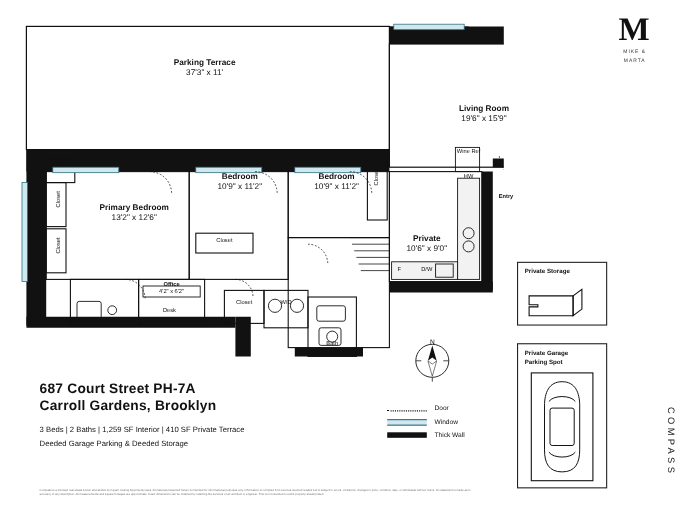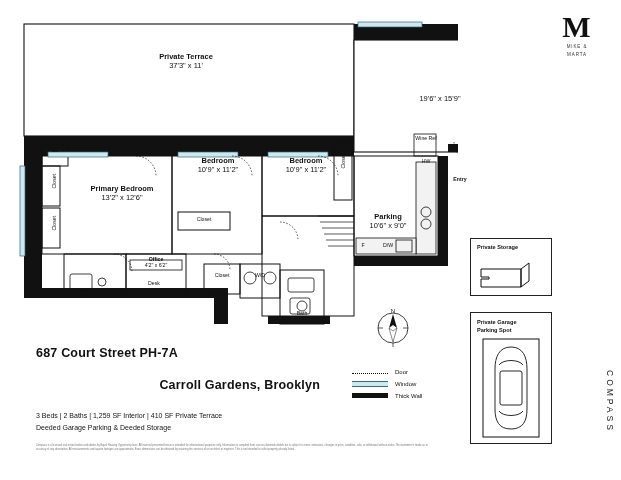--- a/index.html
+++ b/index.html
@@ -19,21 +19,21 @@
 
   .lbl{position:absolute;text-align:center;font-size:7.5px;line-height:9px;color:#111;font-weight:700;}
   .lbl .dim{font-weight:400;}
   .sm{font-size:5.2px;line-height:6.4px;font-weight:400;}
   .sm b{font-weight:700;}
   .rot{transform:rotate(-90deg);transform-origin:50% 50%;}
 
   
   .title{position:absolute;left:36px;top:345px;width:300px;}
   .title h1{margin:0;font-size:12.5px;font-weight:700;letter-spacing:.2px;line-height:16px;}
-  .title h2{margin:16px;font-size:12.5px;font-weight:700;letter-spacing:.2px;line-height:17px;text-align:right;}
+  .title h2{margin:0;font-size:12.5px;font-weight:700;letter-spacing:.2px;line-height:17px;}
   .title .meta{margin-top:8px;font-size:7px;line-height:12px;color:#111;}
 
   
   .legend{position:absolute;left:352px;top:366px;width:110px;font-size:6px;}
   .legend .row{display:flex;align-items:center;height:12px;}
   .legend .swatch{width:36px;height:7px;margin-right:7px;position:relative;}
   .sw-door{border-bottom:1.2px dotted #111;height:4px;}
   .sw-window{height:4px;background:#cfe7ef;border-top:1px solid #2b6c7d;border-bottom:1px solid #2b6c7d;}
   .sw-wall{height:5px;background:#111;}
 
@@ -146,45 +146,46 @@
           <line x1="302" y1="206" x2="336" y2="206"></line>
           <line x1="304" y1="212" x2="336" y2="212"></line>
           <line x1="306" y1="218" x2="336" y2="218"></line>
           <line x1="308" y1="224" x2="336" y2="224"></line>
           <line x1="310" y1="230" x2="336" y2="230"></line>
         </g>
       </g>
     </svg>
 
     <div class="lbl" style="left:88px;top:36px;width:160px;">
-      <div>Private Terrace</div>
+      <div>Parking Terrace</div>
       <div class="dim">37'3" x 11'</div>
     </div>
 
     <div class="lbl" style="left:352px;top:78px;width:140px;">
+      <div>Living Room</div>
       <div class="dim">19'6" x 15'9"</div>
     </div>
 
     <div class="lbl" style="left:160px;top:140px;width:80px;">
       <div>Bedroom</div>
       <div class="dim">10'9" x 11'2"</div>
     </div>
 
     <div class="lbl" style="left:248px;top:140px;width:80px;">
       <div>Bedroom</div>
       <div class="dim">10'9" x 11'2"</div>
     </div>
 
     <div class="lbl" style="left:44px;top:168px;width:120px;">
       <div>Primary Bedroom</div>
       <div class="dim">13'2" x 12'6"</div>
     </div>
 
     <div class="lbl" style="left:330px;top:196px;width:80px;">
-      <div>Parking</div>
+      <div>Private</div>
       <div class="dim">10'6" x 9'0"</div>
     </div>
 
     <div class="lbl sm" style="left:100px;top:240px;width:76px;">
       <b>Office</b>
       <div>4'2" x 6'2"</div>
     </div>
 
     <div class="lbl sm" style="left:422px;top:160px;width:40px;">
       <b>Entry</b>

